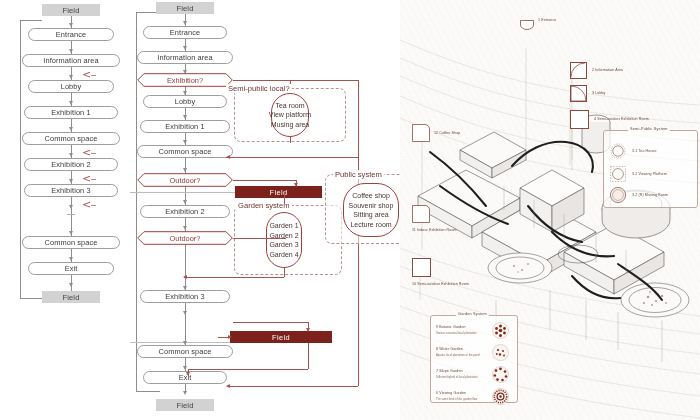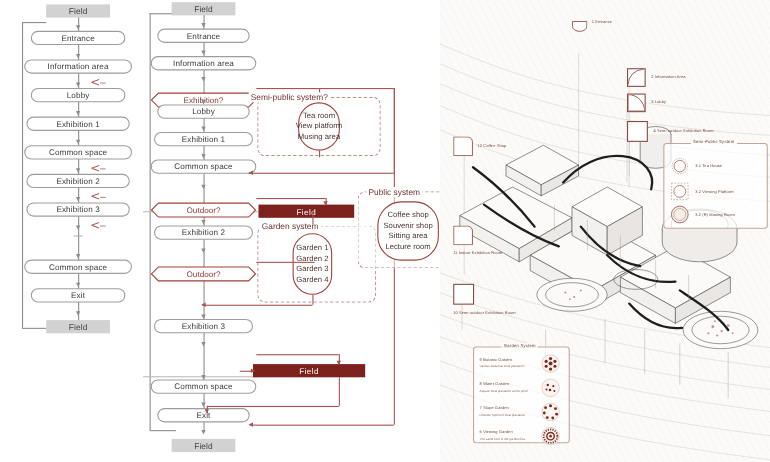--- a/index.html
+++ b/index.html
@@ -21,21 +21,21 @@
   }
   .field-gray{
     background:#d2d2d2;color:#444;height:12px;border:0;font-size:7.6px;
   }
   .field-dark{
     background:#7d211d;color:#ffffff;height:12px;border:0;font-size:7.4px;
     letter-spacing:.4px;
   }
   
   .hexbox{
-    position:absolute;height:14px;margin-top:11px;
+    position:absolute;height:14px;
   }
   .hexbox svg{position:absolute;left:0;top:0;overflow:visible;}
   .hexlabel{
     position:absolute;left:0;top:0;width:100%;height:100%;
     display:flex;align-items:center;justify-content:center;
     font-size:7.4px;color:#8e3a35;white-space:nowrap;
   }
 
   
   .ln{position:absolute;background:#8d8d8d;}
@@ -212,21 +212,21 @@
 
     <div class="node field-gray" style="left:26px;top:399px;width:58px;">Field</div>
 
     <div class="rln rln-h" style="left:103px;top:80px;width:125px;"></div>
     <div class="rln rln-v" style="left:228px;top:80px;height:77px;"></div>
     <div class="rln rln-h" style="left:96px;top:157px;width:132px;"></div>
     <div class="arw arw-left-r" style="left:96px;top:154.5px;"></div>
     <div class="rln rln-v" style="left:160px;top:80px;height:8px;"></div>
 
     <div class="sysbox" style="left:104px;top:88px;width:112px;height:54px;"></div>
-    <div class="systitle" style="left:96px;top:84px;">Semi-public system?</div>
+    <div class="systitle" style="left:96px;top:84px;">Semi-public local?</div>
     <div class="syscap" style="left:141px;top:93px;width:38px;height:44px;border-radius:19px;">
       <span>Tea room</span>
       <span>View platform</span>
       <span>Musing area</span>
     </div>
     <div class="rln rln-v" style="left:160px;top:137px;height:6px;"></div>
 
     <div class="rln rln-h" style="left:103px;top:180px;width:63px;"></div>
     <div class="rln rln-v" style="left:166px;top:180px;height:9px;"></div>
     <div class="node field-dark" style="left:105px;top:186px;width:87px;">Field</div>

